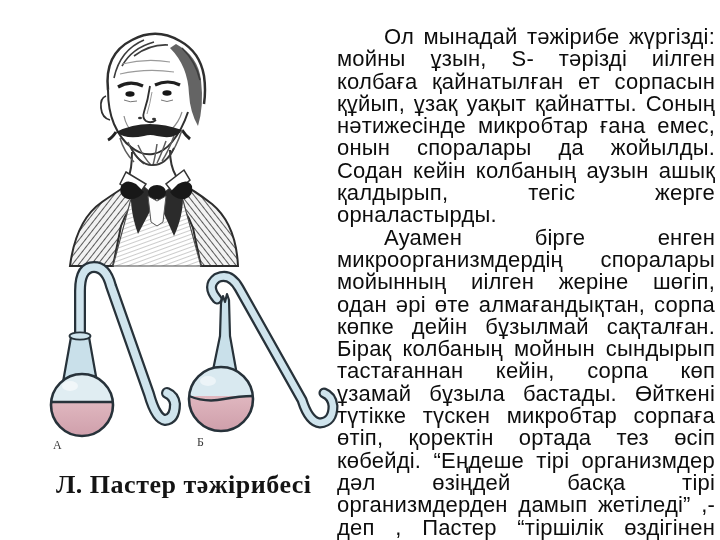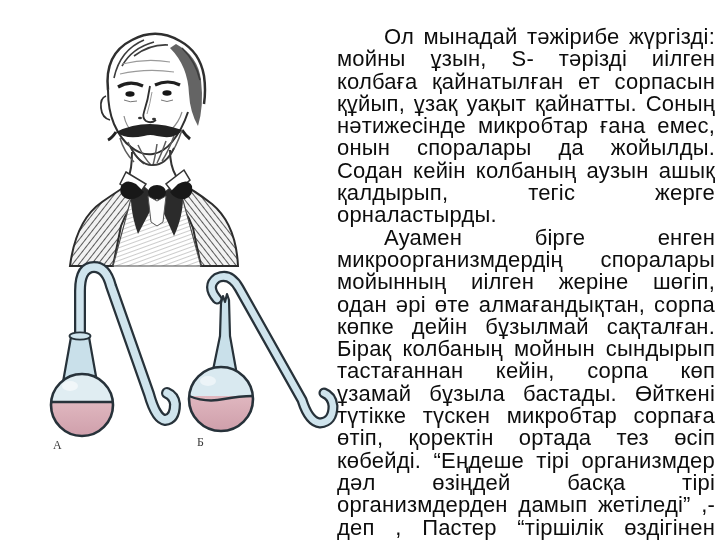--- a/index.html
+++ b/index.html
@@ -133,19 +133,20 @@
       <path d="M 212 375 L 220 336 L 221 303 L 223 296 L 225 302 L 227 294 L 229 300 L 230 336 L 237 375 Z" fill="#c9e0ea" stroke="#27323a" stroke-width="2.2" stroke-linejoin="round"></path>
       <circle cx="221" cy="399" r="32" fill="#d9e9f0" stroke="none"></circle>
       <path d="M 189.1 396 A 32 32 0 1 0 252.9 396 Z" fill="url(#liquid)"></path>
       <path d="M 189.1 396 Q 206 403 224 399 Q 240 396 252.9 396" fill="none" stroke="#27323a" stroke-width="2.4"></path>
       <circle cx="221" cy="399" r="32" fill="none" stroke="#27323a" stroke-width="2.6"></circle>
       <ellipse cx="208" cy="381" rx="8" ry="5" fill="#ffffff" opacity="0.5"></ellipse>
       <text class="flask-label" x="197" y="446">Б</text>
     </g>
   </svg>
 
+  <div class="caption">Л. Пастер тәжірибесі</div>
 
   <div class="textblock">
     <p>Ол мынадай тәжірибе жүргізді: мойны ұзын, S- тәрізді иілген колбаға қайнатылған ет сорпасын құйып, ұзақ уақыт қайнатты. Соның нәтижесінде микробтар ғана емес, онын споралары да жойылды. Содан кейін колбаның аузын ашық қалдырып, тегіс жерге орналастырды.</p>
     <p>Ауамен бірге енген микроорганизмдердің споралары мойынның иілген жеріне шөгіп, одан әрі өте алмағандықтан, сорпа көпке дейін бұзылмай сақталған. Бірақ колбаның мойнын сындырып тастағаннан кейін, сорпа көп ұзамай бұзыла бастады. Өйткені түтікке түскен микробтар сорпаға өтіп, қоректін ортада тез өсіп көбейді. “Еңдеше тірі организмдер дәл өзіңдей басқа тірі организмдерден дамып жетіледі” ,- деп , Пастер “тіршілік өздігінен өліден пайда болады” деген көзқарастың негізсіз екенін дәлелдеді.</p>
   </div>
 
 </div>
 
 </body></html>

